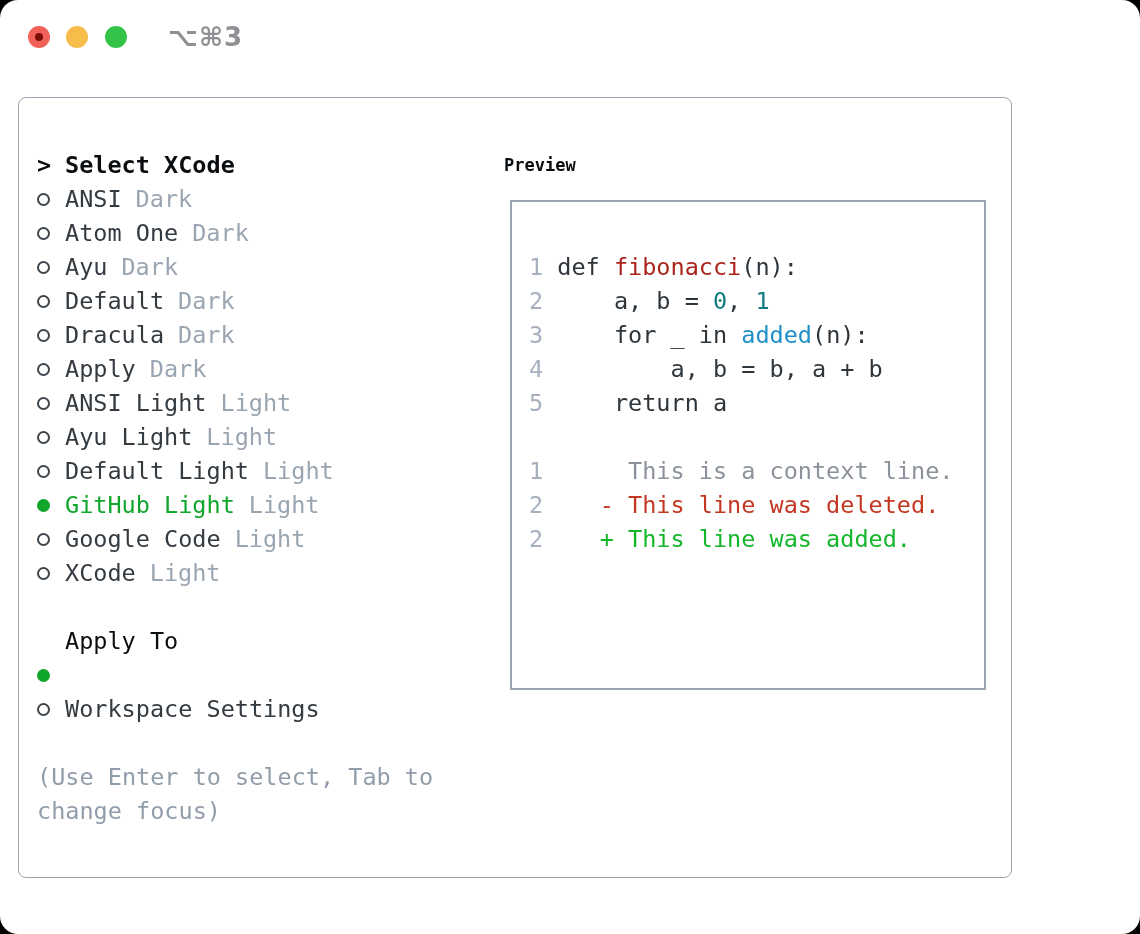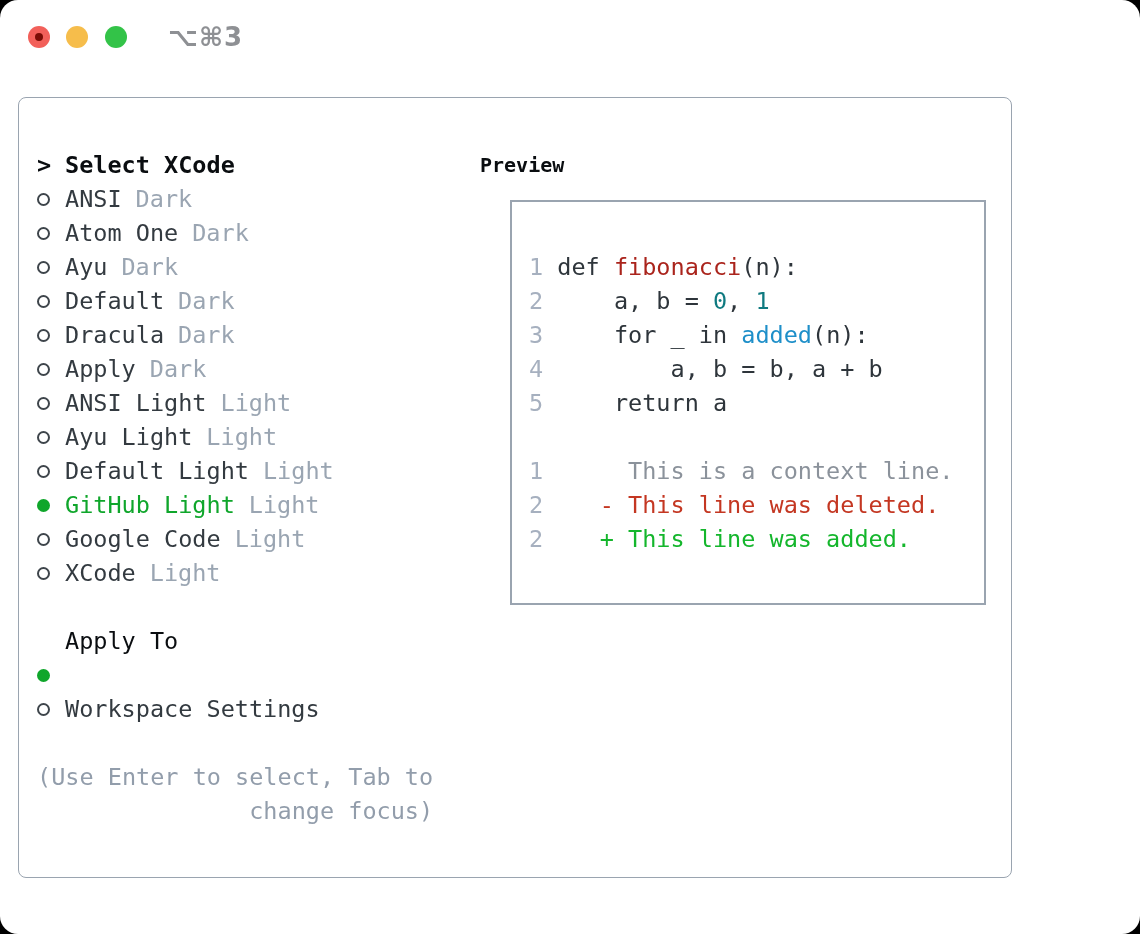--- a/index.html
+++ b/index.html
@@ -30,37 +30,37 @@
   }
   
   .panel{
     position:absolute; left:18px; top:97px; width:994px; height:781px;
     border:1.5px solid var(--border-gray); border-radius:8px; box-sizing:border-box;
   }
   
   .listblock{position:absolute; font-size:23.5px;}
   .theme-list{left:37px; top:148px;}
   .apply-block{left:37px; top:624px;}
-  .hint{left:37px; top:760px; color:var(--hint-gray);text-align:right;}
+  .hint{left:37px; top:760px; color:var(--hint-gray);}
   .hint div{height:34px; line-height:34px; white-space:pre;}
   .row{display:flex; align-items:center; height:34px; line-height:34px; white-space:pre;}
   .marker{display:flex; align-items:center; width:28px; flex:0 0 28px;}
   .prompt{font-weight:700; color:var(--heading-black);}
   .heading{font-weight:700; color:var(--heading-black);}
   .subheading{color:var(--heading-black);}
   .radio{width:9px; height:9px; border:2px solid #3e454b; border-radius:50%;}
   .radio.sel{width:13px; height:13px; border:0; background:var(--selected-green);}
   .tname{color:var(--text-dark);}
   .tname.sel{color:var(--selected-green);}
   .suffix{color:var(--muted-gray); margin-left:14px;}
   
-  .preview-label{position:absolute; left:480px; top:148px; height:34px; line-height:34px;
-    font-size:20px; font-weight:700; color:var(--heading-black);}
+  .preview-label{position:absolute; left:504px; top:148px; height:34px; line-height:34px;
+    font-size:17px; font-weight:700; color:var(--heading-black);}
   .preview-box{
-    position:absolute; left:510px; top:200px; width:476px; height:405px;
+    position:absolute; left:510px; top:200px; width:476px; height:490px;
     border:2px solid var(--border-gray); box-sizing:border-box; background:#fff;
   }
   .code{padding:48px 0 0 17px; font-size:23.5px;}
   .codeline{height:34px; line-height:34px; white-space:pre;}
   .lineno{color:var(--line-number);}
   .seg-plain{color:#2e353b;}
   .seg-fn{color:var(--function-red);}
   .seg-numlit{color:var(--number-teal);}
   .seg-builtin{color:var(--builtin-blue);}
   .seg-ctx{color:var(--context-gray);}

